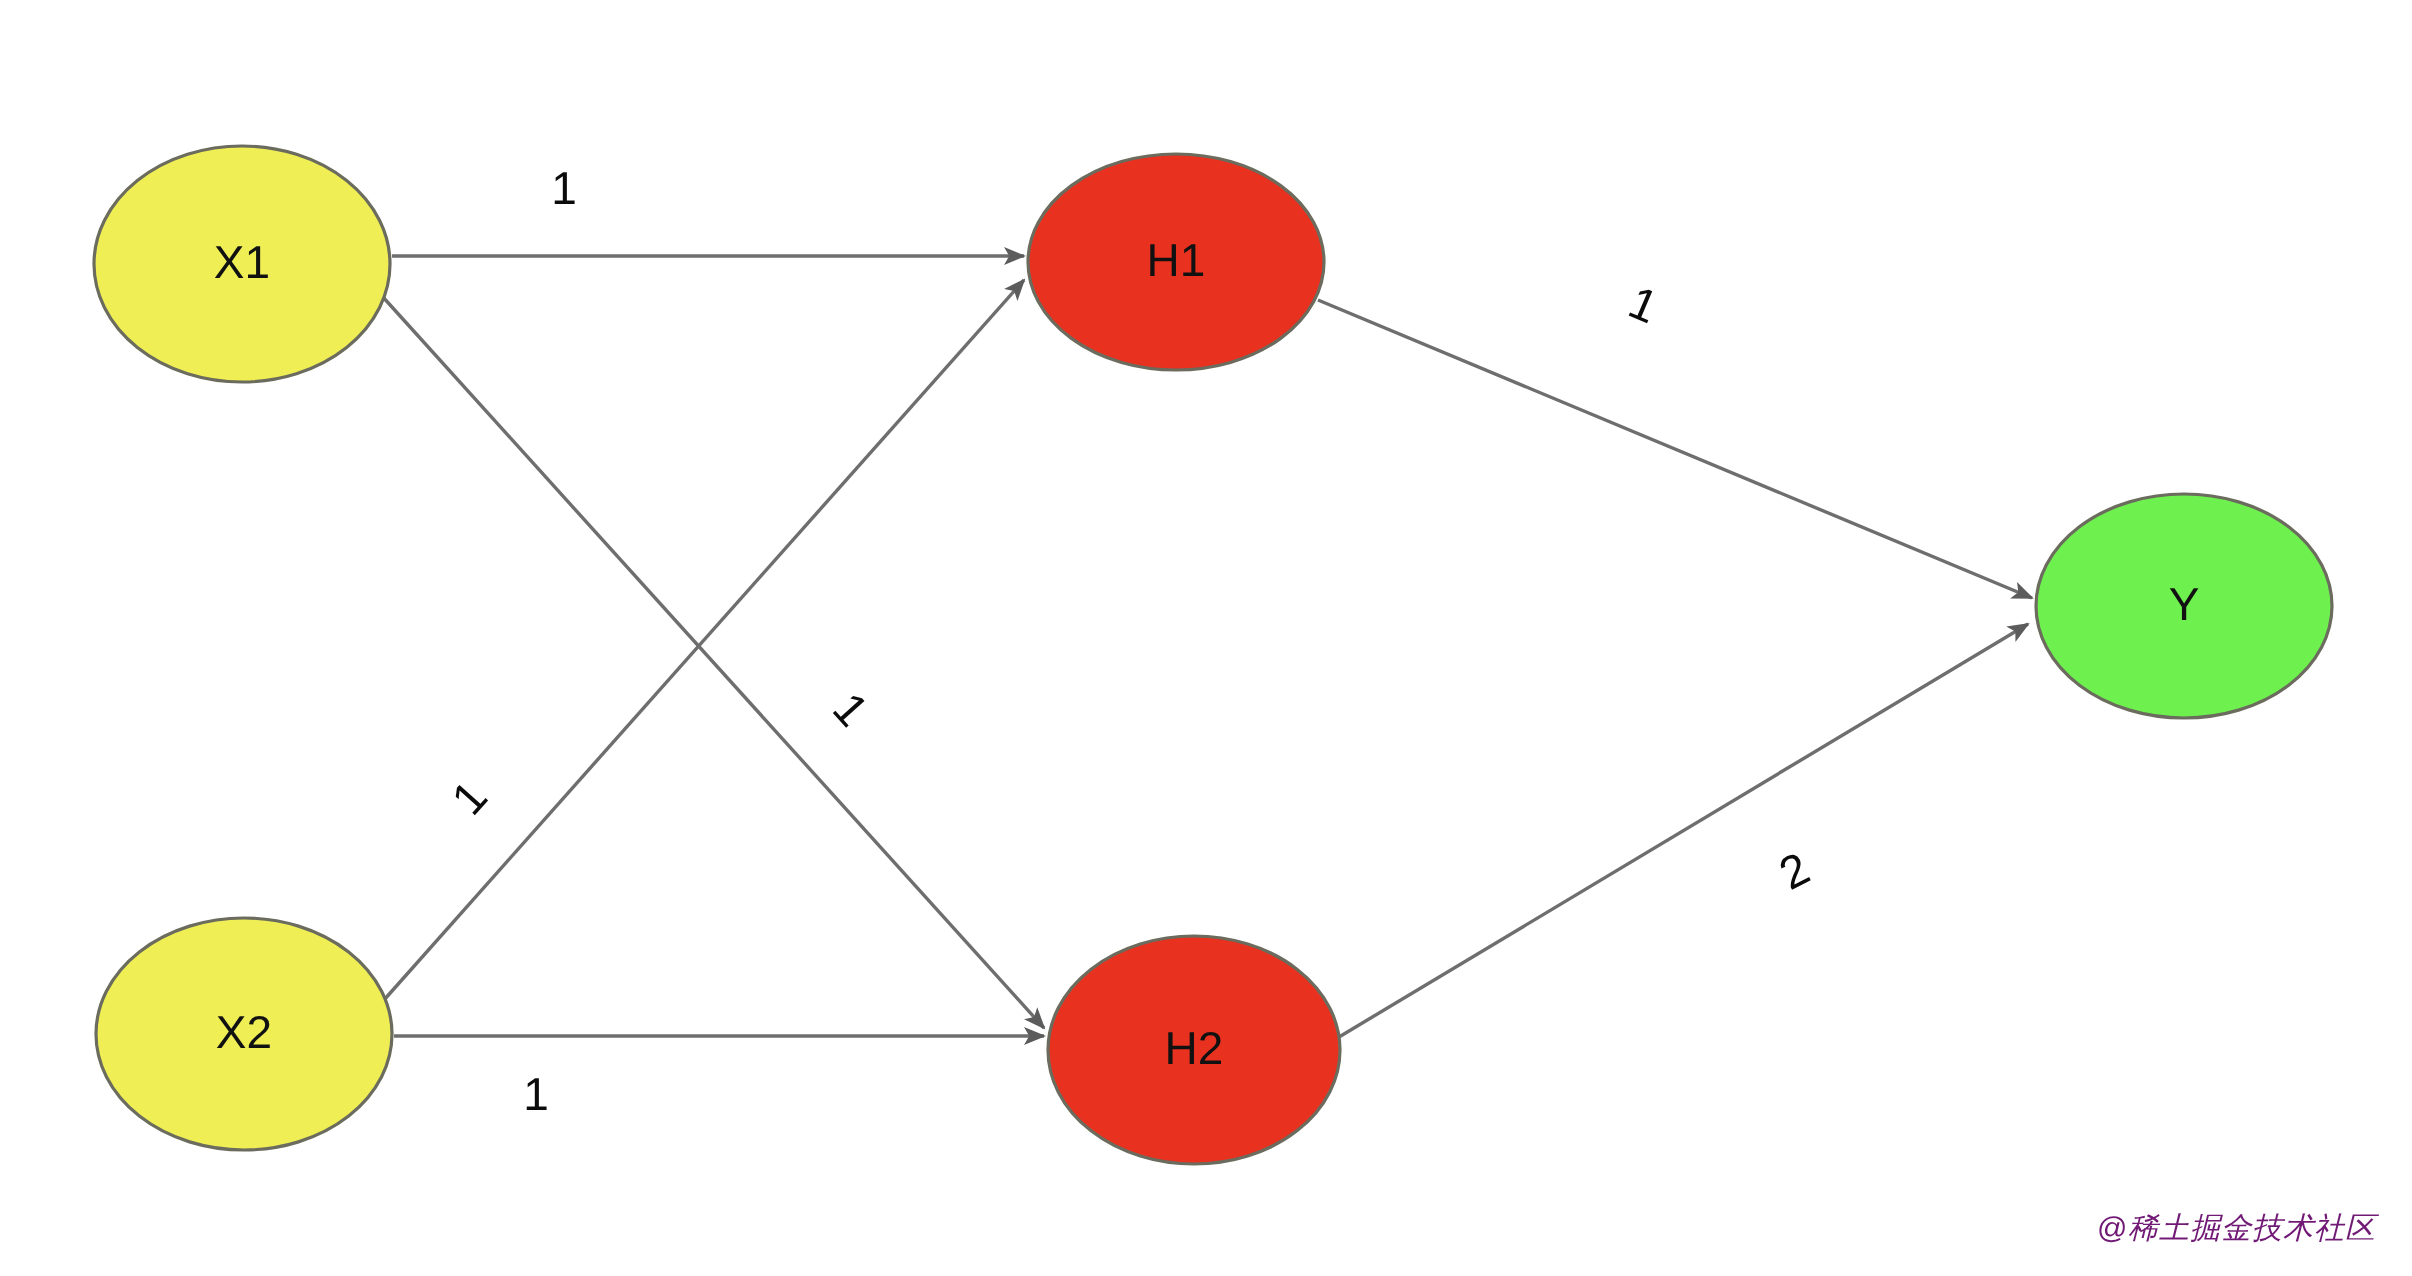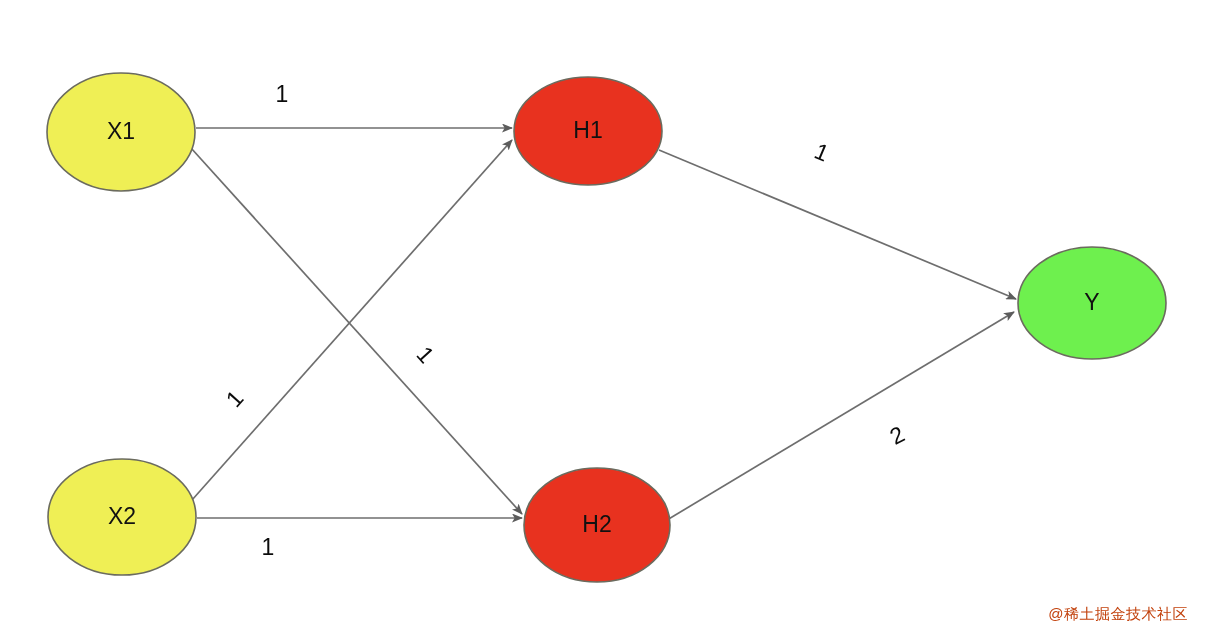--- a/index.html
+++ b/index.html
@@ -49,24 +49,25 @@
     fill: #0b0b0b;
     text-anchor: middle;
     dominant-baseline: middle;
   }
   .watermark-text {
     position: absolute;
     right: 18px;
     bottom: 14px;
     font-family: "Liberation Sans", sans-serif;
     font-size: 15px;
-    color: #c2410c;
+    color: #701a75;
     letter-spacing: 0.5px;
     white-space: nowrap;
     user-select: none;
+    font-style: italic;
   }
 </style>
 </head>
 <body>
 
 <div id="canvas-wrap">
 
   <svg id="diagram" viewBox="0 0 1206 638">
     <defs>
       <marker id="arrowhead" markerWidth="11" markerHeight="9" refX="10" refY="4.5" orient="auto" markerUnits="userSpaceOnUse">

